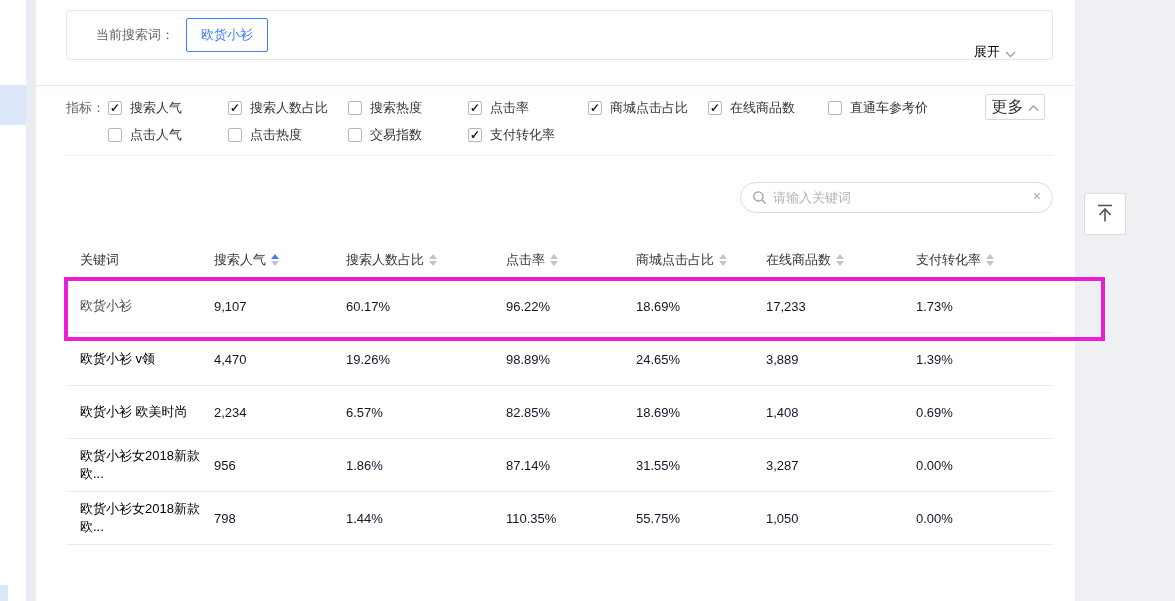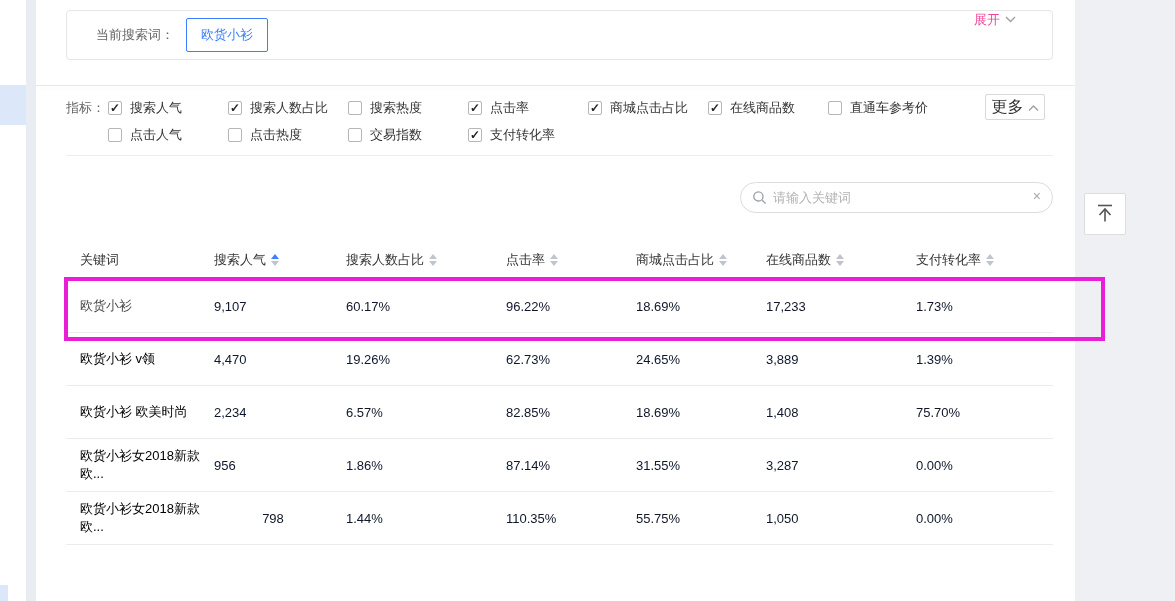--- a/index.html
+++ b/index.html
@@ -11,21 +11,21 @@
   .side-strip { position:absolute; left:26px; top:0; width:10px; height:601px; background:#e9edf2; }
   .side-highlight { position:absolute; left:0; top:85px; width:26px; height:40px; background:#dce8fa; }
   .side-bottom-patch { position:absolute; left:0; top:585px; width:8px; height:16px; background:#dce8fa; }
 
   .main-panel { position:absolute; left:36px; top:0; width:1039px; height:601px; background:#fff; }
 
   
   .filter-card { position:absolute; left:30px; top:10px; width:987px; height:50px; border:1px solid #e6e6e6; border-radius:4px; display:flex; align-items:center; padding-left:29px; }
   .filter-label { font-size:13px; color:#666; }
   .term-chip { margin-left:12px; border:1px solid #3d7fff; border-radius:2px; color:#3d7fff; font-size:13px; padding:7px 14px; cursor:pointer; background:#fff; }
-  .expand-btn { position:absolute; right:36px; top:0; height:50px; display:flex; align-items:flex-start; gap:5px; font-size:13px; color:#ec4899; cursor:pointer; }
+  .expand-btn { position:absolute; right:36px; top:0; height:50px; display:flex; align-items:flex-end; gap:5px; font-size:13px; color:#000000; cursor:pointer; }
   .chev { display:inline-block; }
 
   .top-shadow { position:absolute; left:0; top:85px; width:1039px; height:1px; background:#e6e8eb; box-shadow:0 2px 4px rgba(0,0,0,0.05); }
 
   
   .metrics { position:absolute; left:30px; top:94px; width:987px; }
   .metrics-label { position:absolute; left:0; top:5px; font-size:13px; color:#666; }
   .metrics-rows { padding-left:42px; }
   .metrics-row { display:flex; height:27px; align-items:center; }
   .metric-item { display:flex; width:120px; align-items:center; gap:8px; cursor:pointer; }
@@ -219,46 +219,46 @@
           <div class="t-cell val" style="width: 160px;">60.17%</div>
           <div class="t-cell val" style="width: 130px;">96.22%</div>
           <div class="t-cell val" style="width: 130px;">18.69%</div>
           <div class="t-cell val" style="width: 150px;">17,233</div>
           <div class="t-cell val" style="width: 151px;">1.73%</div>
         </div>
         <div class="t-row t-data">
           <div class="t-cell kw link" style="width: 134px;">欧货小衫 v领</div>
           <div class="t-cell val" style="width: 132px;">4,470</div>
           <div class="t-cell val" style="width: 160px;">19.26%</div>
-          <div class="t-cell val" style="width: 130px;">62.73%</div>
+          <div class="t-cell val" style="width: 130px;">98.89%</div>
           <div class="t-cell val" style="width: 130px;">24.65%</div>
           <div class="t-cell val" style="width: 150px;">3,889</div>
           <div class="t-cell val" style="width: 151px;">1.39%</div>
         </div>
         <div class="t-row t-data">
           <div class="t-cell kw link" style="width: 134px;">欧货小衫 欧美时尚</div>
           <div class="t-cell val" style="width: 132px;">2,234</div>
           <div class="t-cell val" style="width: 160px;">6.57%</div>
           <div class="t-cell val" style="width: 130px;">82.85%</div>
           <div class="t-cell val" style="width: 130px;">18.69%</div>
           <div class="t-cell val" style="width: 150px;">1,408</div>
-          <div class="t-cell val" style="width: 151px;">75.70%</div>
+          <div class="t-cell val" style="width: 151px;">0.69%</div>
         </div>
         <div class="t-row t-data">
           <div class="t-cell kw link" style="width: 134px;">欧货小衫女2018新款欧...</div>
           <div class="t-cell val" style="width: 132px;">956</div>
           <div class="t-cell val" style="width: 160px;">1.86%</div>
           <div class="t-cell val" style="width: 130px;">87.14%</div>
           <div class="t-cell val" style="width: 130px;">31.55%</div>
           <div class="t-cell val" style="width: 150px;">3,287</div>
           <div class="t-cell val" style="width: 151px;">0.00%</div>
         </div>
         <div class="t-row t-data">
           <div class="t-cell kw link" style="width: 134px;">欧货小衫女2018新款欧...</div>
-          <div class="t-cell val" style="width: 132px; text-align: center;">798</div>
+          <div class="t-cell val" style="width: 132px;">798</div>
           <div class="t-cell val" style="width: 160px;">1.44%</div>
           <div class="t-cell val" style="width: 130px;">110.35%</div>
           <div class="t-cell val" style="width: 130px;">55.75%</div>
           <div class="t-cell val" style="width: 150px;">1,050</div>
           <div class="t-cell val" style="width: 151px;">0.00%</div>
         </div>
       </div>
   </div>
 
 </div>

